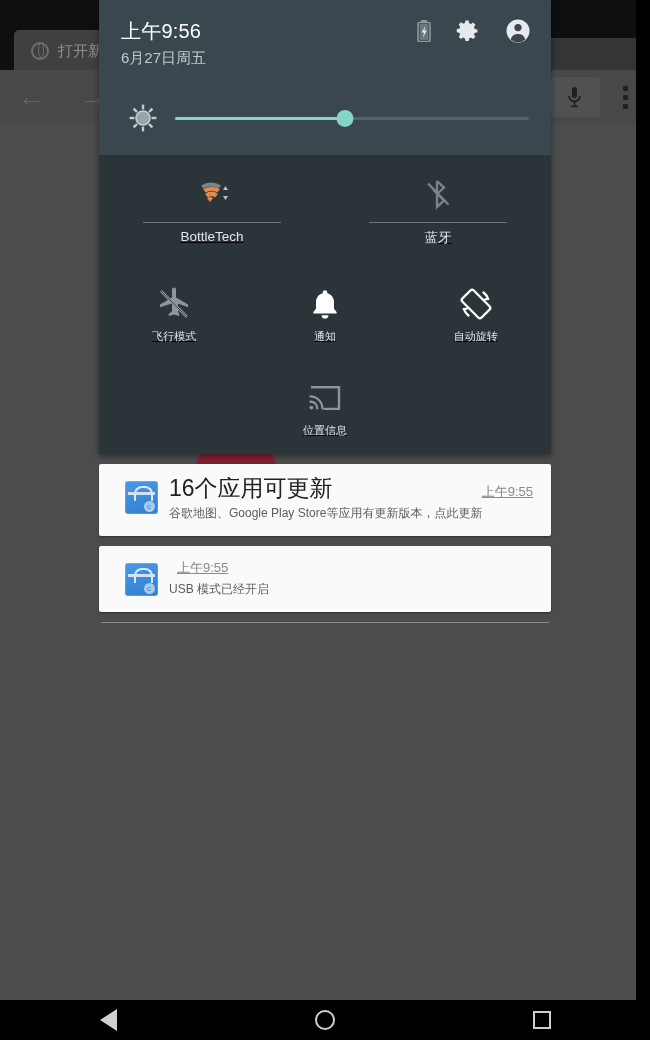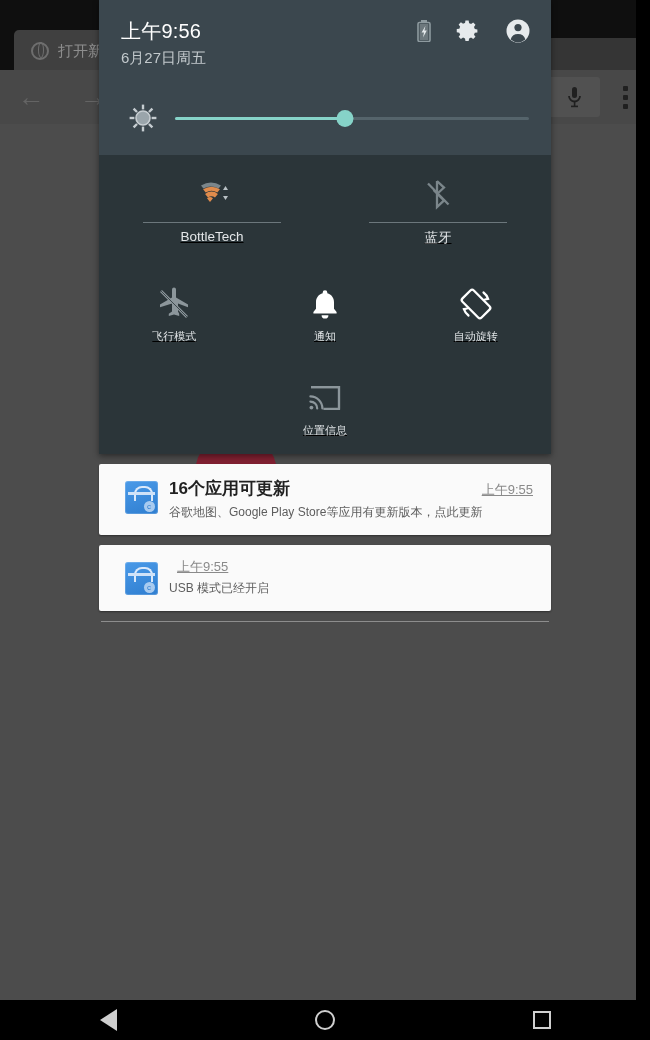--- a/index.html
+++ b/index.html
@@ -185,22 +185,22 @@
     position: relative;
   }
   .notif-icon {
     width: 56px; flex: none;
     display: flex; align-items: center; justify-content: center;
     padding-top: 4px;
   }
   .notif-body { flex: 1; min-width: 0; padding-right: 4px; }
   .notif-titlerow { display: flex; align-items: baseline; }
   .notif-title {
-    flex: 1; color: #212121; font-size: 17px; line-height: 23px;
-    white-space: nowrap; overflow: hidden; font-weight: bold;
+    flex: 1; color: #212121; font-size: 23px; line-height: 23px;
+    white-space: nowrap; overflow: hidden;
   }
   .notif-time {
     color: #8a8a8a; font-size: 13px; flex: none; padding-left: 8px; text-decoration: underline;
   }
   .notif-text {
     color: #5d5d5d; font-size: 12px; line-height: 20px;
     margin-top: 2px; white-space: nowrap; overflow: hidden;
   }
   .notif-divider {
     height: 1px; background: #8d8d8d;

